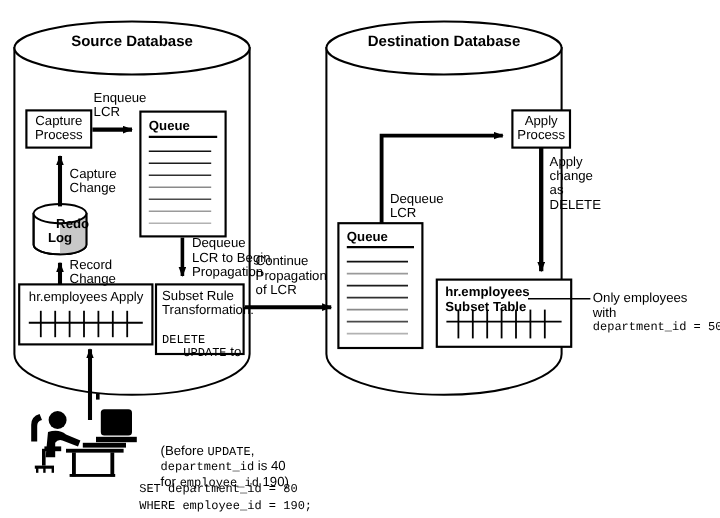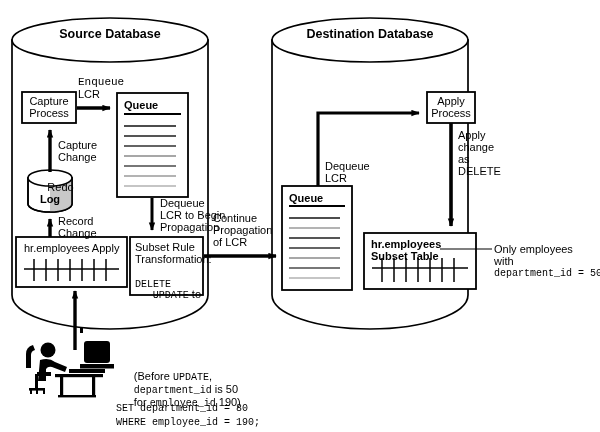--- a/index.html
+++ b/index.html
@@ -133,27 +133,27 @@
     </g>
   </svg>
 
   <div class="lbl f12b sans ctr" style="left:12px;top:27px;width:196px;">Source Database</div>
 
   <div class="lbl f12b sans ctr" style="left:272px;top:27px;width:196px;">Destination Database</div>
 
   <div class="lbl f11 sans ctr" style="left:22px;top:95px;width:54px;">Capture</div>
   <div class="lbl f11 sans ctr" style="left:22px;top:107px;width:54px;">Process</div>
 
-  <div class="lbl f11 sans" style="left:78px;top:76px;font-family:Liberation Mono, monospace;">Enqueue</div>
+  <div class="lbl f11 sans" style="left:78px;top:76px;">Enqueue</div>
   <div class="lbl f11 sans" style="left:78px;top:88px;">LCR</div>
 
   <div class="lbl f11 sans" style="left:58px;top:139px;">Capture</div>
   <div class="lbl f11 sans" style="left:58px;top:151px;">Change</div>
 
-  <div class="lbl f11 sans ctr" style="left:28px;top:181px;width:65px;font-weight:normal;">Redo</div>
+  <div class="lbl f11 sans ctr" style="left:28px;top:181px;width:65px;font-weight:bold;">Redo</div>
   <div class="lbl f11 sans ctr" style="left:28px;top:193px;width:44px;font-weight:bold;">Log</div>
 
   <div class="lbl f11 sans" style="left:58px;top:215px;">Record</div>
   <div class="lbl f11 sans" style="left:58px;top:227px;">Change</div>
 
   <div class="lbl f11 sans" style="left:124px;top:99px;font-weight:bold;">Queue</div>
 
   <div class="lbl f11 sans" style="left:160px;top:197px;">Dequeue</div>
   <div class="lbl f11 sans" style="left:160px;top:209px;">LCR to Begin</div>
   <div class="lbl f11 sans" style="left:160px;top:221px;">Propagation</div>
@@ -188,21 +188,21 @@
   <div class="lbl f11 sans" style="left:371px;top:250px;font-weight:bold;">Subset Table</div>
 
   <div class="lbl f11 sans" style="left:494px;top:243px;">Only employees</div>
   <div class="lbl f11 sans" style="left:494px;top:255px;">with</div>
   <div class="lbl mono f10" style="left:494px;top:268px;">department_id = 50</div>
 
   <div class="lbl" style="left:116px;top:348px;">
     <span class="sans f11">(Before </span><span class="mono f10">UPDATE</span><span class="sans f11">,</span>
   </div>
   <div class="lbl" style="left:116px;top:361px;">
-    <span class="mono f10">department_id</span><span class="sans f11"> is 50</span>
+    <span class="mono f10">department_id</span><span class="sans f11"> is 40</span>
   </div>
   <div class="lbl" style="left:116px;top:374px;">
     <span class="sans f11">for </span><span class="mono f10">employee_id</span><span class="sans f11"> 190)</span>
   </div>
   <div class="lbl mono f10" style="left:116px;top:403px;">SET department_id = 80</div>
   <div class="lbl mono f10" style="left:116px;top:417px;">WHERE employee_id = 190;</div>
 
 </div>
 
 </body></html>

